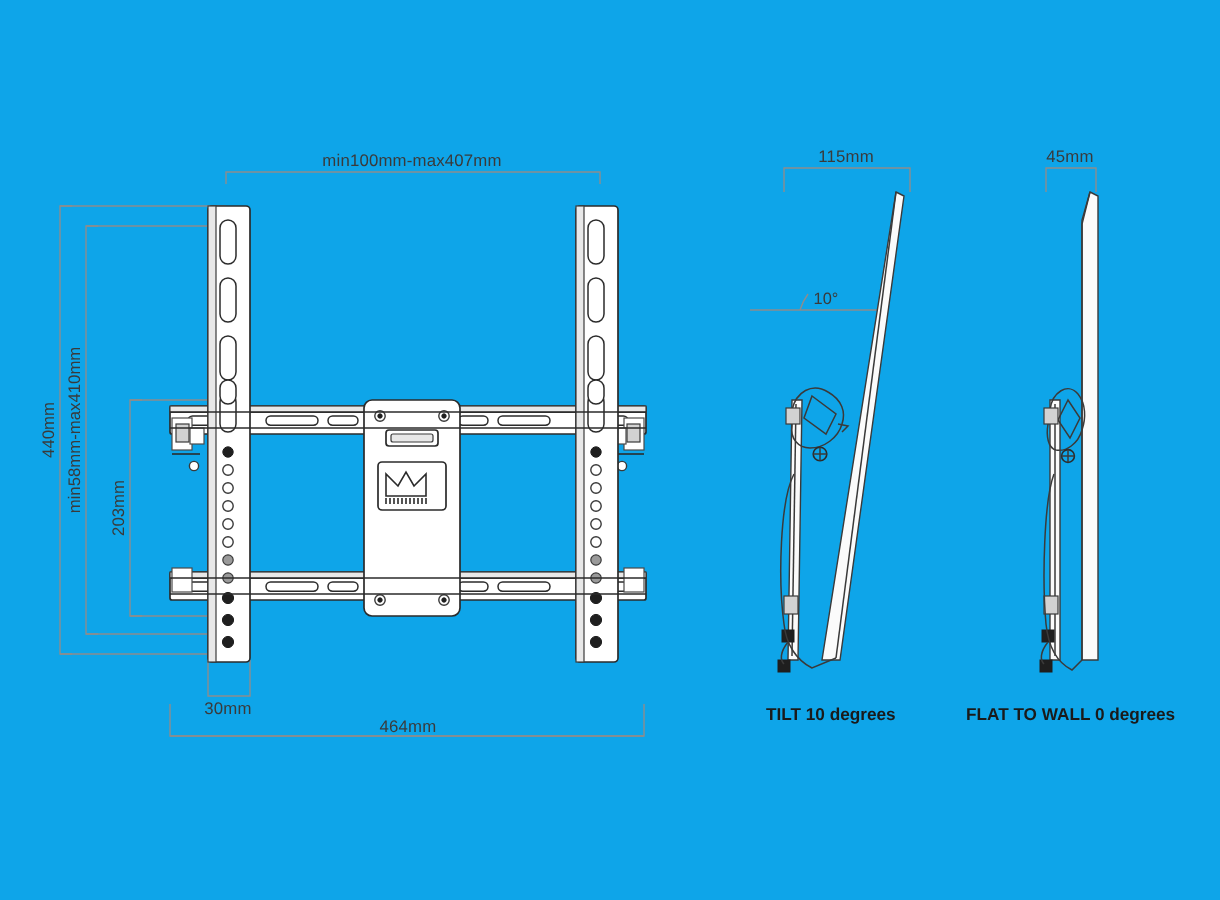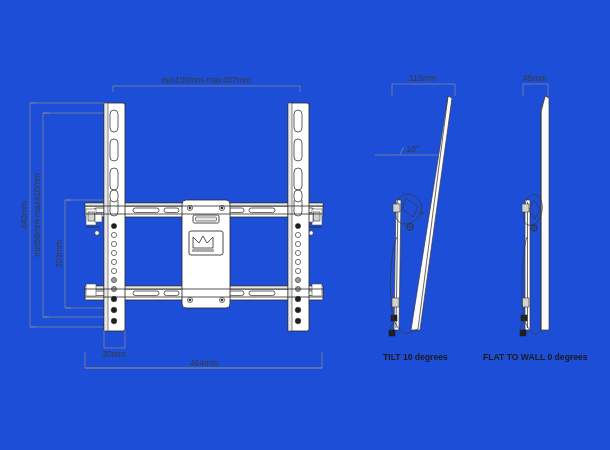--- a/index.html
+++ b/index.html
@@ -11,21 +11,21 @@
   body {
     font-family: "Liberation Sans", sans-serif;
     width: 610px;
     height: 450px;
     overflow: hidden;
   }
   #sheet {
     position: relative;
     width: 610px;
     height: 450px;
-    background: #1d4ed8;
+    background: #0ea5e9;
   }
   svg#drawing {
     display: block;
     width: 610px;
     height: 450px;
   }
   .dimtxt {
     font-family: "Liberation Sans", sans-serif;
     font-size: 8.4px;
     fill: #3a3a3a;

